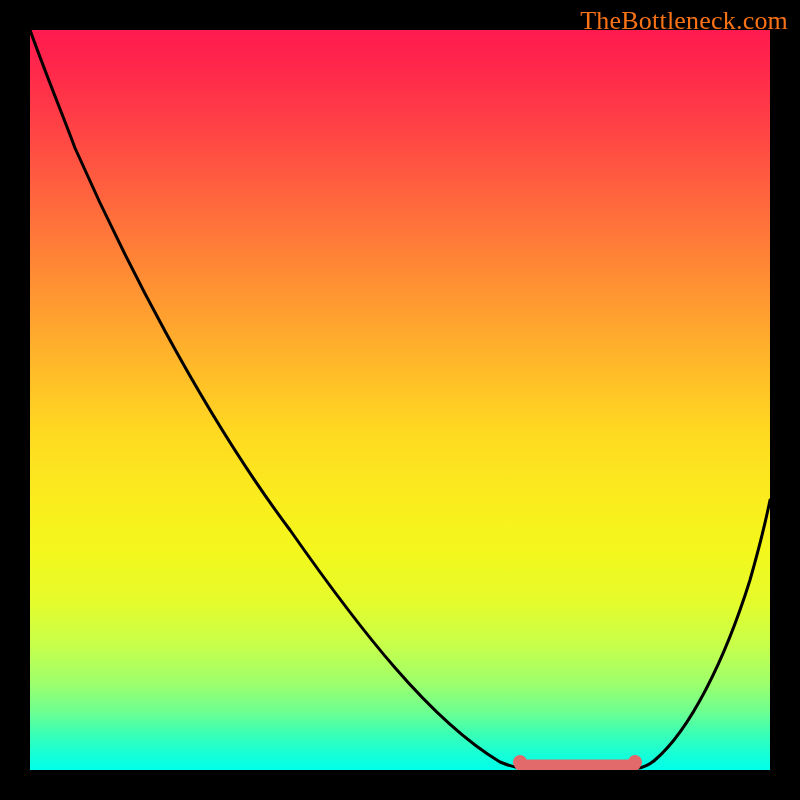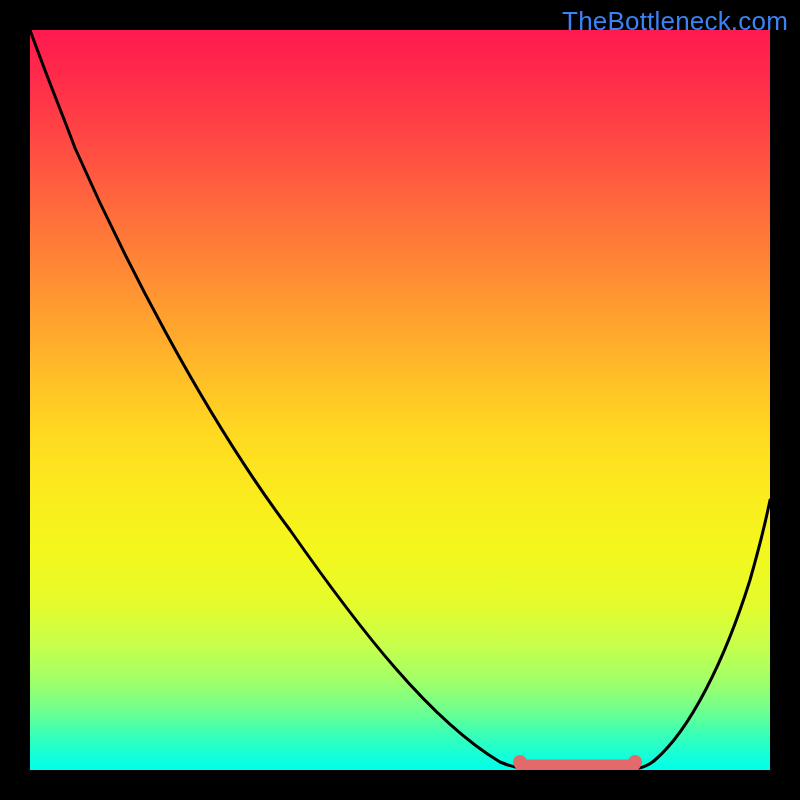--- a/index.html
+++ b/index.html
@@ -7,24 +7,24 @@
   .container {
     position: relative;
     width: 800px;
     height: 800px;
     background: #000;
   }
   .watermark {
     position: absolute;
     top: 6px;
     right: 12px;
-    font-family: Liberation Sans, sans-serif;
+    font-family: Liberation Serif, serif;
     font-size: 26px;
     font-weight: 500;
-    color: #3b82f6;
+    color: #f97316;
     letter-spacing: 0.2px;
     z-index: 10;
   }
   .plot-area {
     position: absolute;
     left: 30px;
     top: 30px;
     width: 740px;
     height: 740px;
     overflow: hidden;

